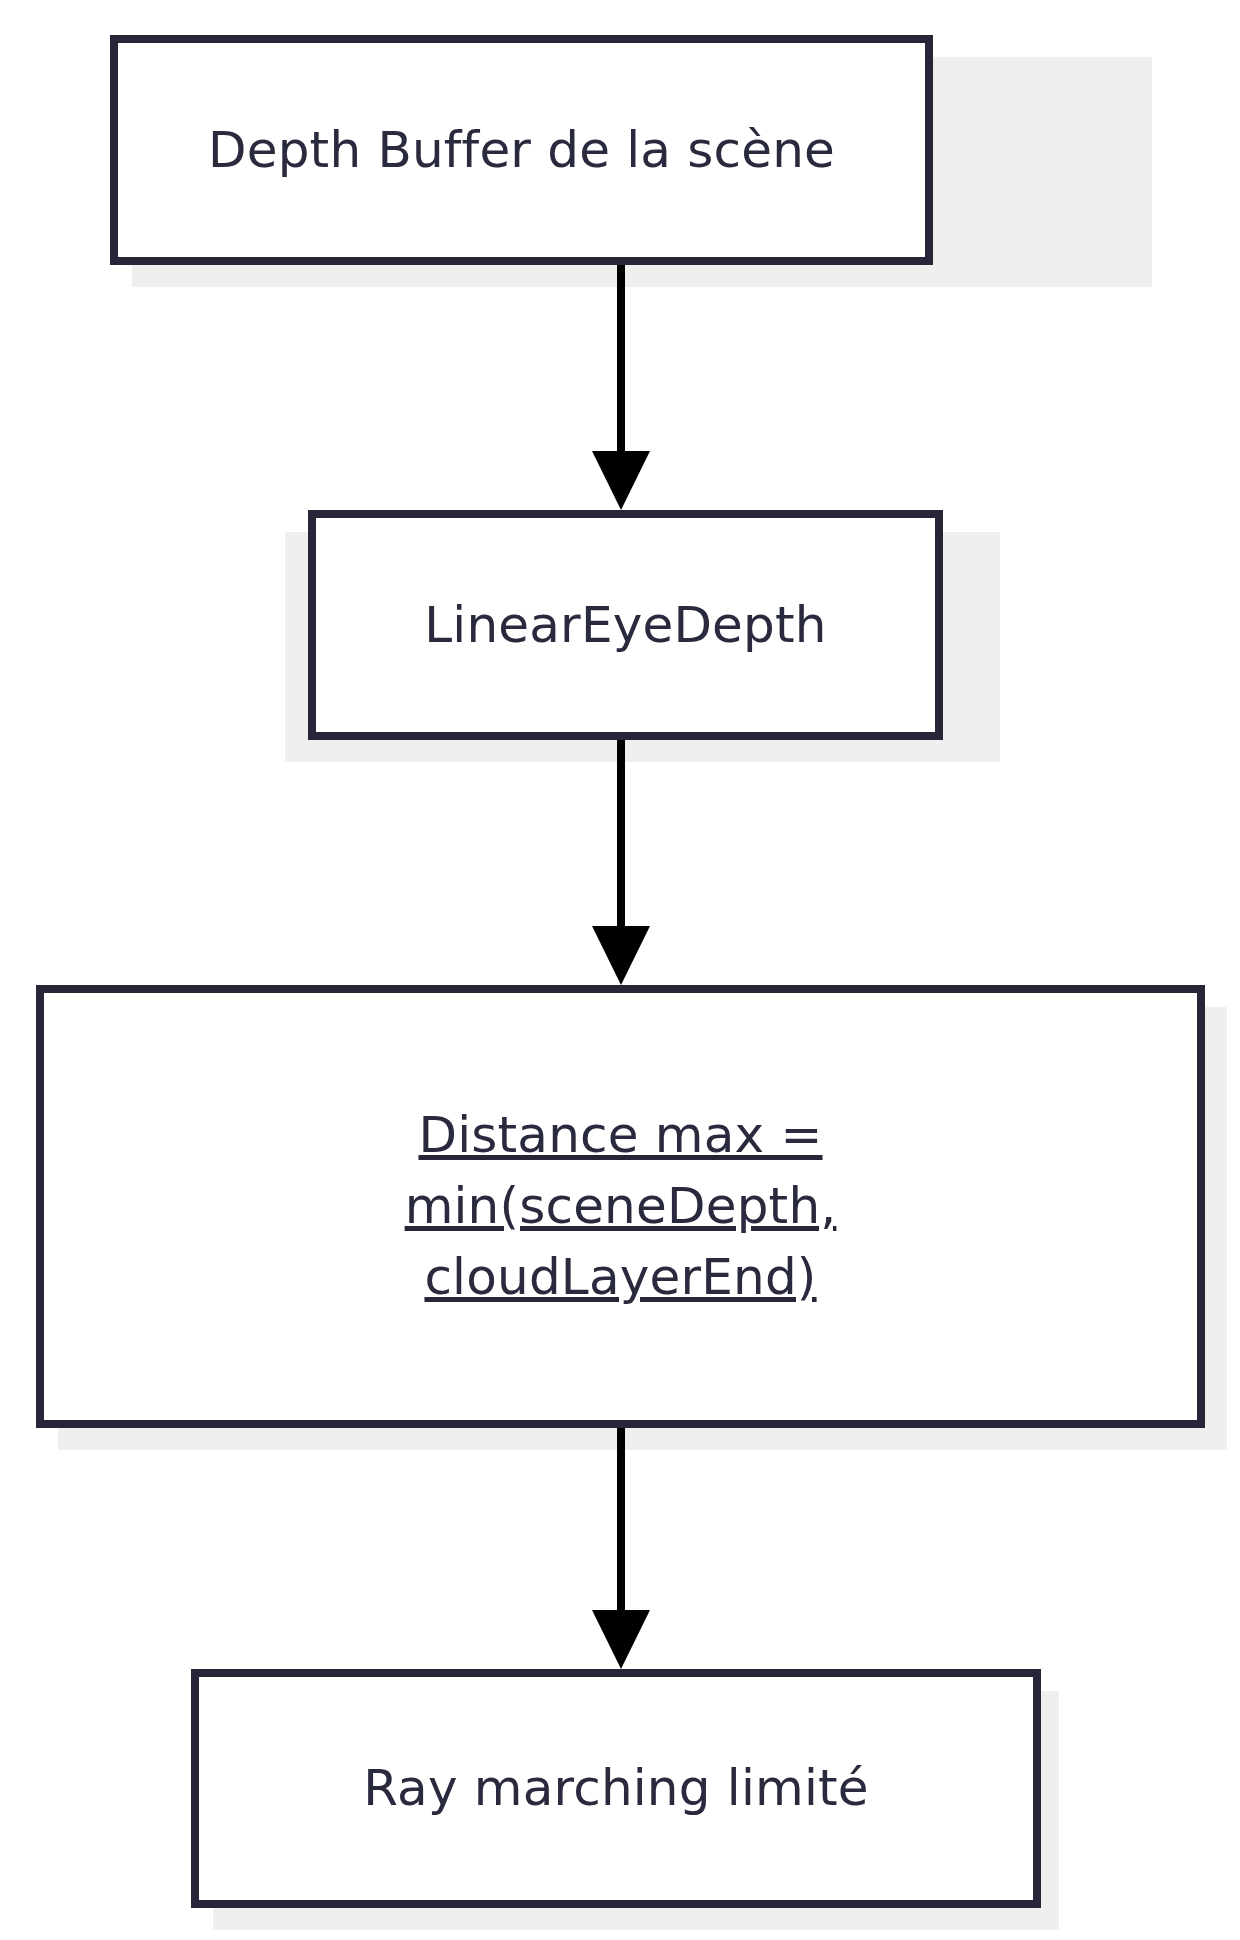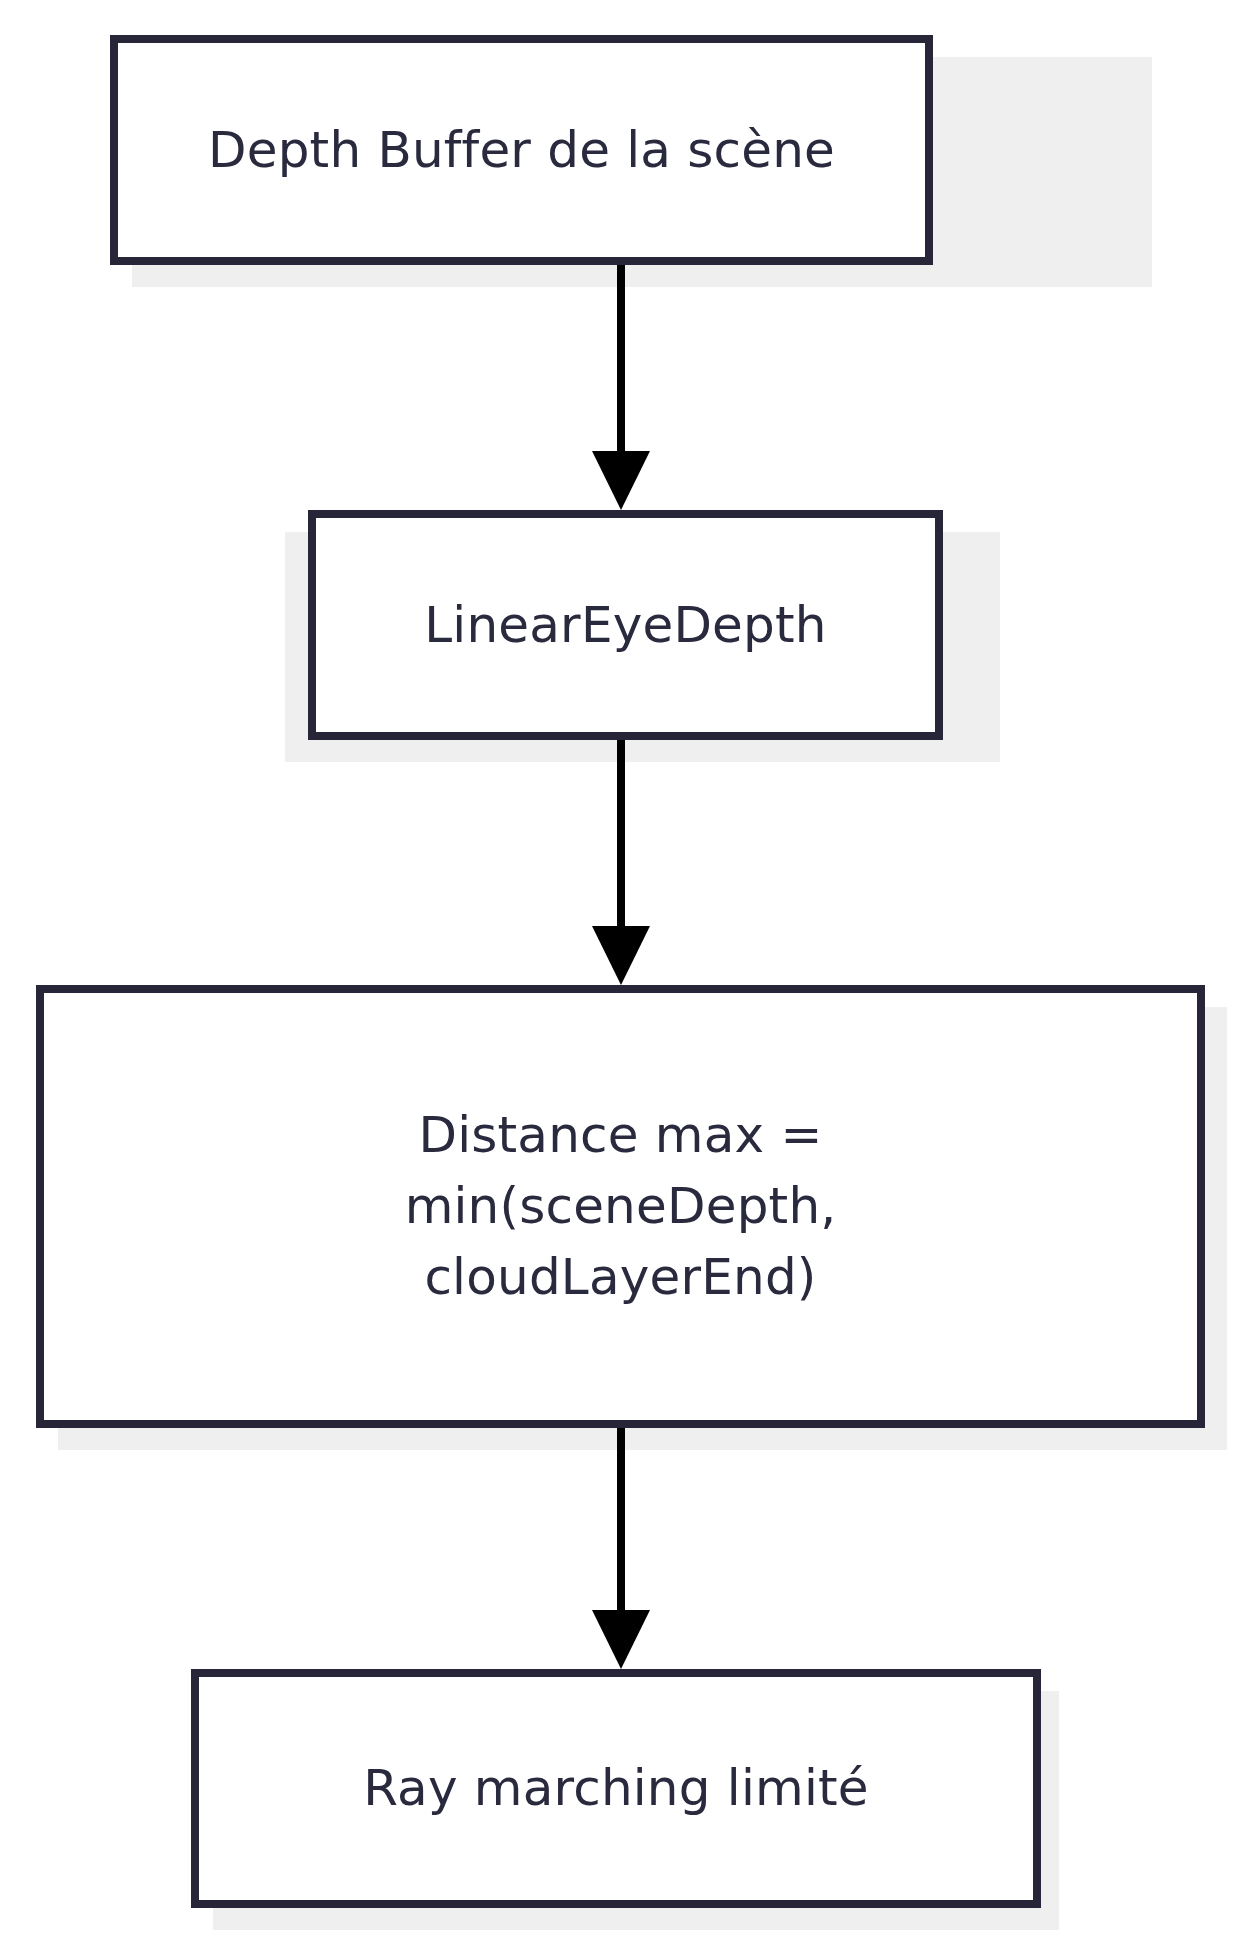--- a/index.html
+++ b/index.html
@@ -44,21 +44,21 @@
     white-space: pre-line;
     padding: 0 10px;
   }
   
   #node-depth-buffer      { left: 110px; top: 35px;   width: 823px; height: 230px; }
   #shadow-depth-buffer    { left: 132px; top: 57px;   width: 1020px; height: 230px; }
 
   #node-linear-eye-depth  { left: 263px; top: 510px;  width: 635px;  height: 230px; margin-left: 45px; }
   #shadow-linear-eye-depth{ left: 285px; top: 532px;  width: 715px;  height: 230px; }
 
-  #node-distance-max      { left: 36px;  top: 985px;  width: 1169px; height: 443px; }
+  #node-distance-max      { left: 36px;  top: 985px;  width: 1169px; height: 443px; text-decoration: underline; }
   #shadow-distance-max    { left: 58px;  top: 1007px; width: 1169px; height: 443px; }
 
   #node-ray-marching      { left: 191px; top: 1669px; width: 850px;  height: 239px; }
   #shadow-ray-marching    { left: 213px; top: 1691px; width: 846px;  height: 239px; }
 
   
   .edge {
     position: absolute;
     z-index: 2;
   }

